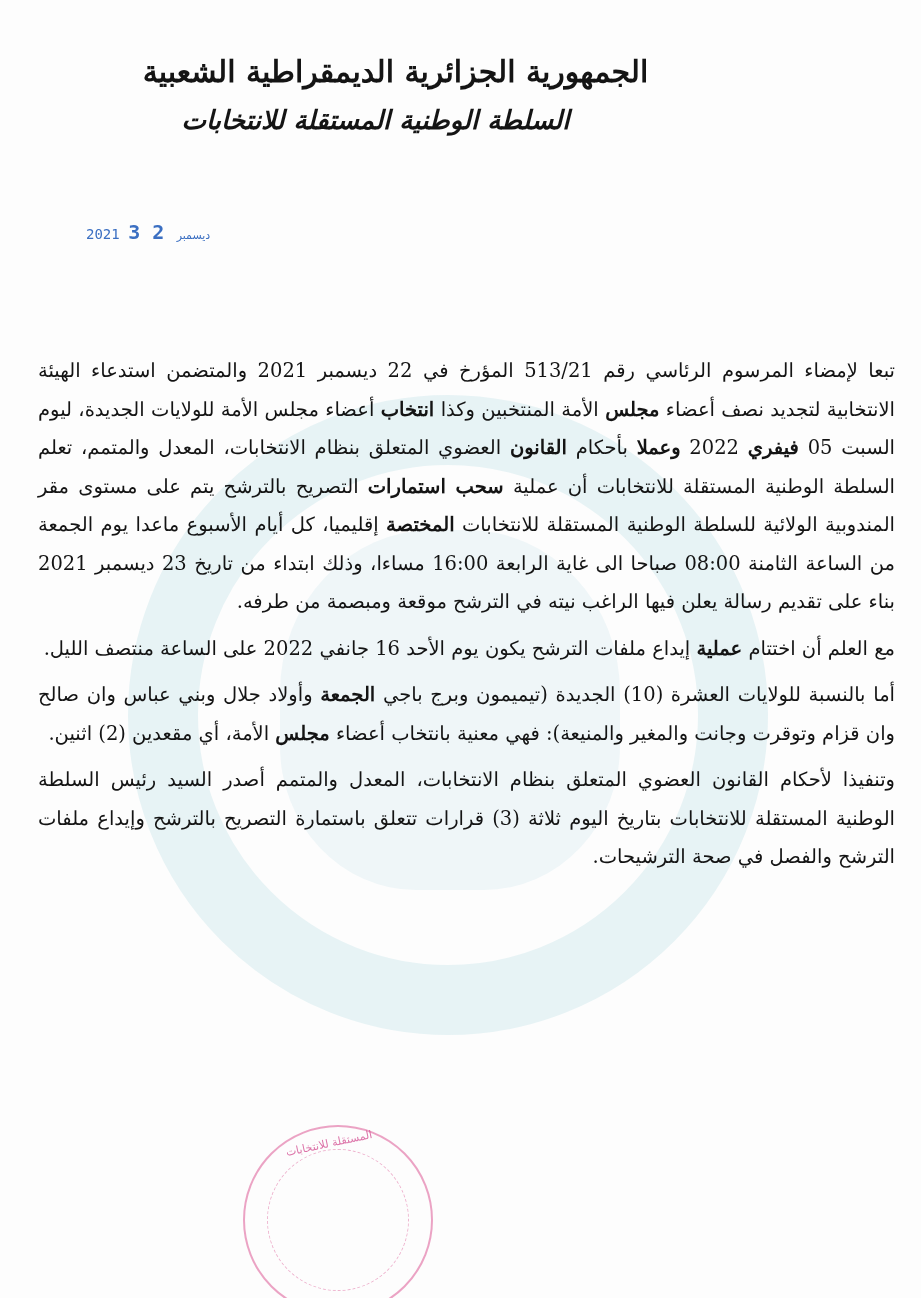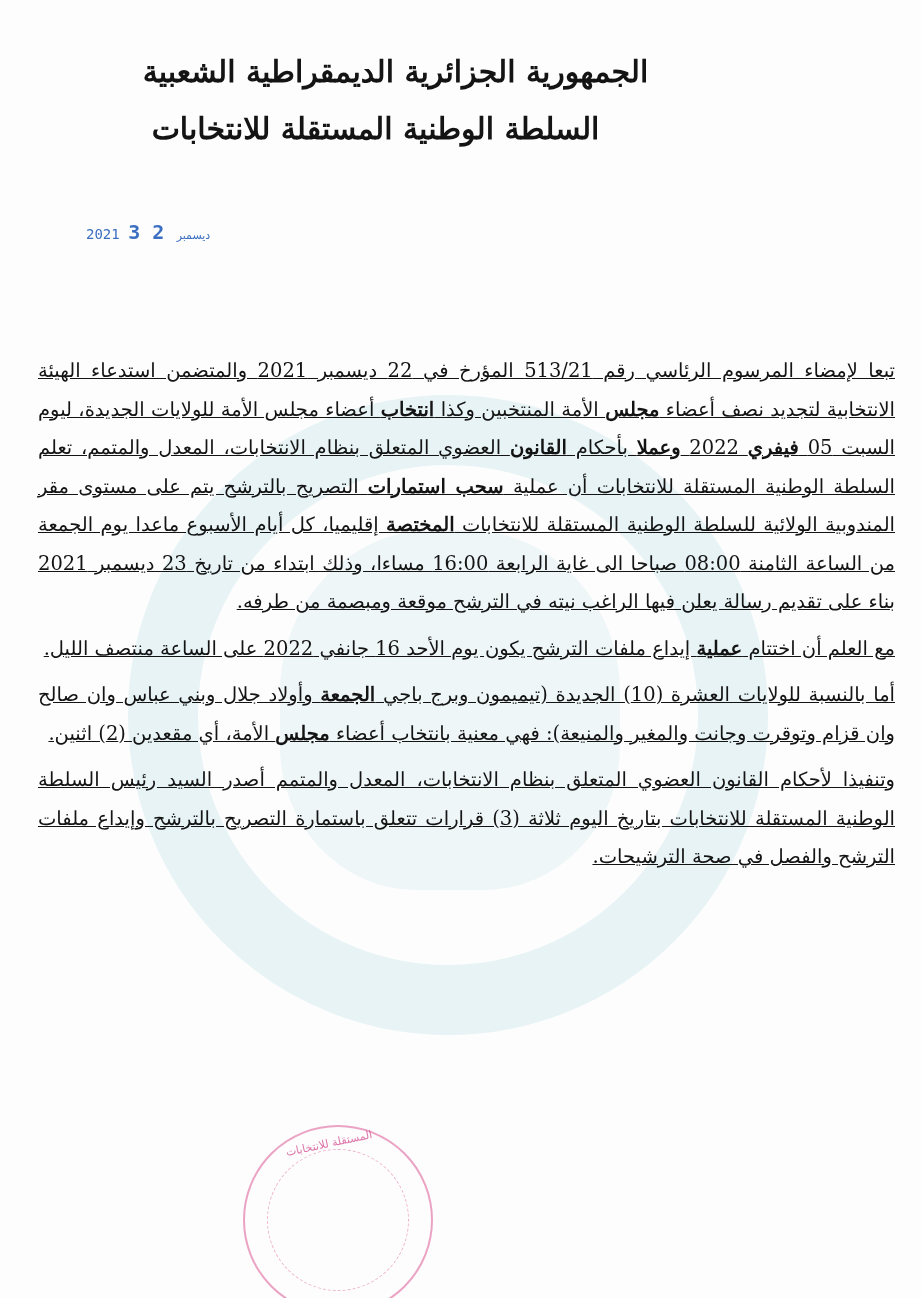--- a/index.html
+++ b/index.html
@@ -49,25 +49,26 @@
       right: 0;
       text-align: center;
     }
     .header .republic {
       font-size: 30px;
       font-weight: bold;
       margin-right: 130px;
       line-height: 44px;
     }
     .header .authority {
-      font-size: 30px;
+      font-size: 26px;
       font-weight: bold;
       margin-right: 170px;
       line-height: 40px;
-      margin-top: 15px;
+      margin-top: 6px;
+      font-style: italic;
     }
     .date-stamp {
       position: absolute;
       top: 220px;
       left: 86px;
       direction: ltr;
       color: #3b6fc2;
       font-family: "DejaVu Sans Mono", "Liberation Mono", monospace;
       font-size: 14px;
       letter-spacing: 0.5px;
@@ -89,21 +90,20 @@
       top: 352px;
       left: 22px;
       right: 26px;
       font-size: 19.5px;
       line-height: 38.5px;
       text-align: justify;
       text-align-last: right;
     }
     .body p {
       margin: 0 0 8px 16px;
-      text-decoration: underline;
     }
     .body b { font-weight: bold; }
     .stamp {
       position: absolute;
       left: 243px;
       top: 1125px;
       width: 190px;
       height: 190px;
       border-radius: 50%;
       border: 2px solid rgba(220, 90, 150, 0.55);

